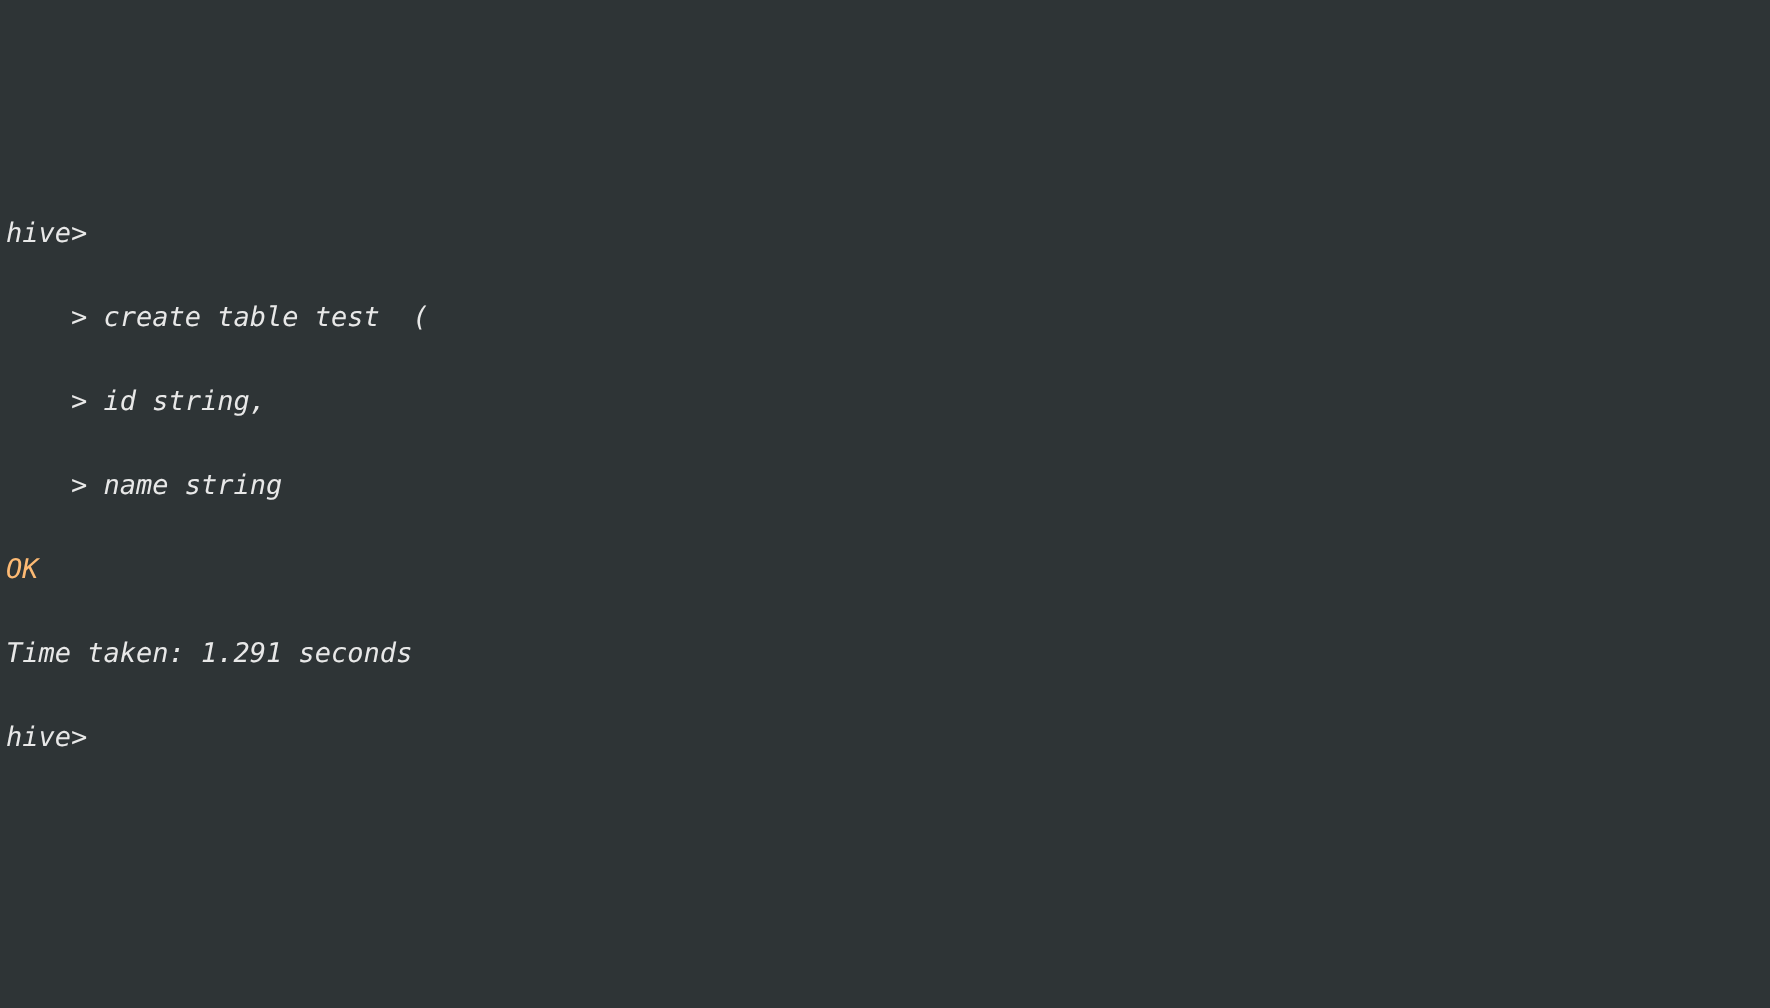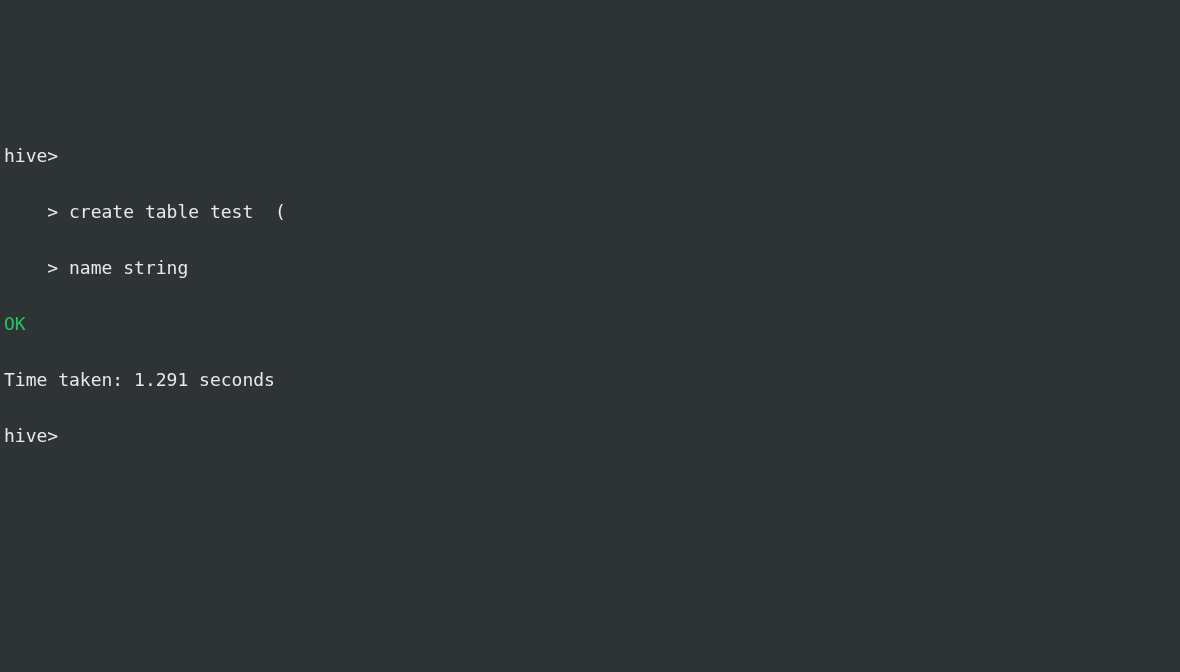--- a/index.html
+++ b/index.html
@@ -8,31 +8,32 @@
     color: #e8e8e8;
     font-family: "Menlo", "Consolas", "DejaVu Sans Mono", monospace;
     font-size: 18px;
     line-height: 28px;
     padding: 2px 4px;
     width: 1180px;
     height: 672px;
     overflow: hidden;
     white-space: pre;
   }
-  .line { display: block; }
-  .ok   { color: #22c55e; }
+  .line { display: block; font-style: italic; }
+  .ok   { color: #fdba74; }
 </style>
 </head>
 <body>
 
 
 
 <div>
 <span class="line">hive&gt;</span>
 <span class="line">    &gt; create table test  (</span>
+<span class="line">    &gt; id string,</span>
 <span class="line">    &gt; name string</span>
 <span class="line ok">OK</span>
 <span class="line">Time taken: 1.291 seconds</span>
 <span class="line">hive&gt;</span>
 
 
 
 
 
 

